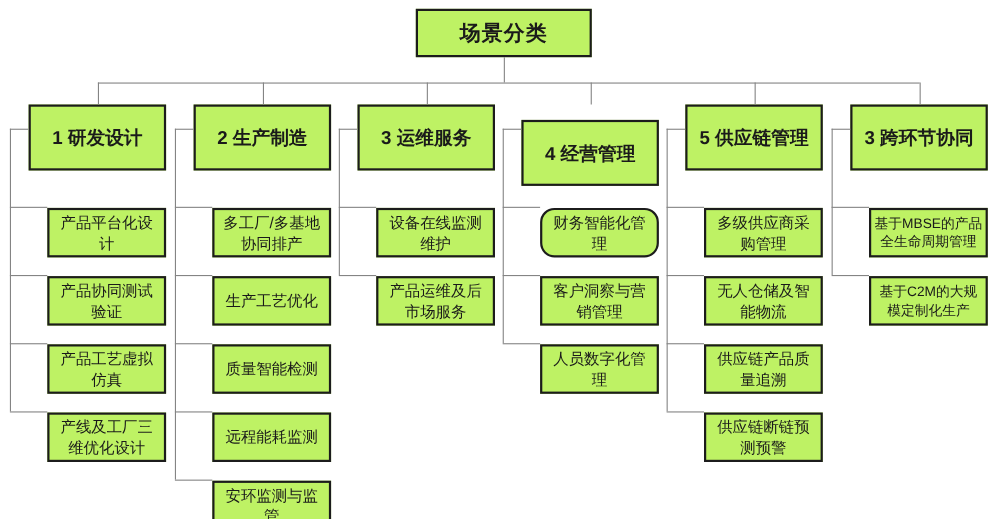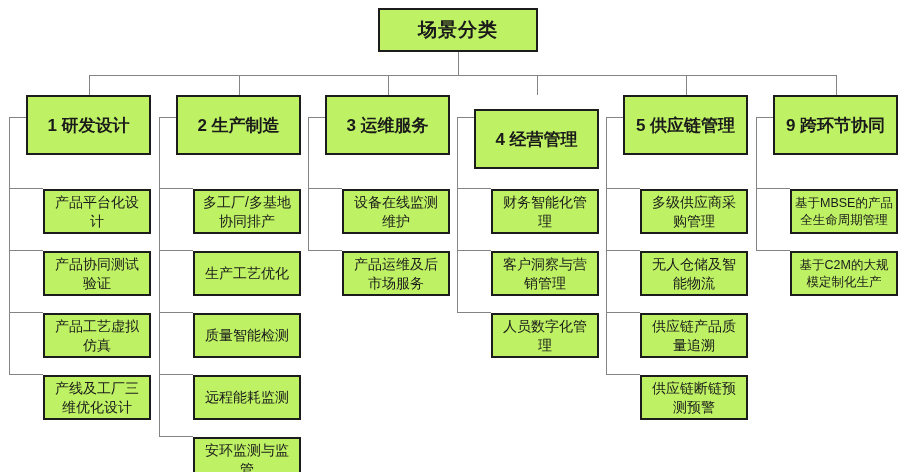--- a/index.html
+++ b/index.html
@@ -23,21 +23,21 @@
 
 <div class="diagram">
 
   <div class="node root">场景分类</div>
 
   <div class="node header" style="left: 26px;">1 研发设计</div>
   <div class="node header" style="left: 176px;">2 生产制造</div>
   <div class="node header" style="left: 325px;">3 运维服务</div>
   <div class="node header" style="left: 474px; margin-top: 14px;">4 经营管理</div>
   <div class="node header" style="left: 623px;">5 供应链管理</div>
-  <div class="node header" style="left: 773px;">9 跨环节协同</div>
+  <div class="node header" style="left: 773px;">3 跨环节协同</div>
 
   <div class="node child" style="left: 43px; top: 165px;">产品平台化设
 计</div>
   <div class="node child" style="left: 43px; top: 227px;">产品协同测试
 验证</div>
   <div class="node child" style="left: 43px; top: 289px;">产品工艺虚拟
 仿真</div>
   <div class="node child" style="left: 43px; top: 351px;">产线及工厂三
 维优化设计</div>
 
@@ -47,21 +47,21 @@
   <div class="node child" style="left: 193px; top: 289px;">质量智能检测</div>
   <div class="node child" style="left: 193px; top: 351px;">远程能耗监测</div>
   <div class="node child" style="left: 193px; top: 413px;">安环监测与监
 管</div>
 
   <div class="node child" style="left: 342px; top: 165px;">设备在线监测
 维护</div>
   <div class="node child" style="left: 342px; top: 227px;">产品运维及后
 市场服务</div>
 
-  <div class="node child" style="left: 491px; top: 165px;">财务智能化管
+  <div class="node child" style="left: 491px; top: 165px; border-radius: 13px;">财务智能化管
 理</div>
   <div class="node child" style="left: 491px; top: 227px;">客户洞察与营
 销管理</div>
   <div class="node child" style="left: 491px; top: 289px;">人员数字化管
 理</div>
 
   <div class="node child" style="left: 640px; top: 165px;">多级供应商采
 购管理</div>
   <div class="node child" style="left: 640px; top: 227px;">无人仓储及智
 能物流</div>

